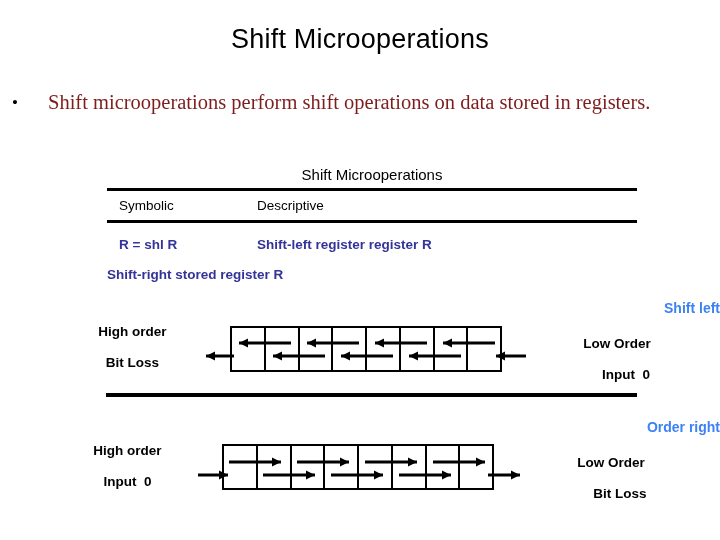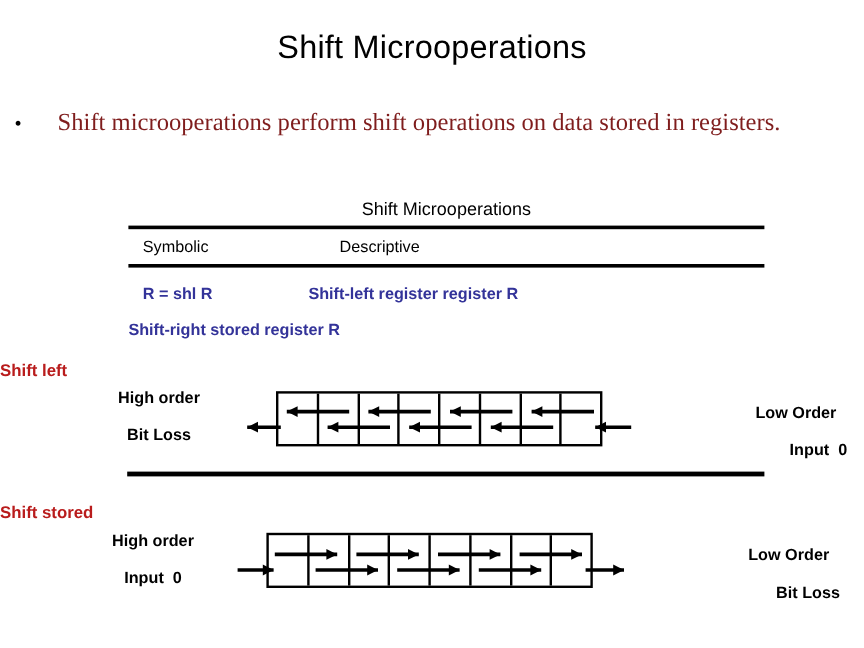--- a/index.html
+++ b/index.html
@@ -77,21 +77,21 @@
   .rule {
     height: 3px;
     background: #000000;
     width: 100%;
   }
   .op-row {
     display: flex;
     align-items: center;
     height: 30px;
   }
-  .op-row.header-row { height: 29px; gap: 26px; }
+  .op-row.header-row { height: 29px; }
   .op-cell-symbolic {
     width: 150px;
     padding-left: 12px;
     box-sizing: border-box;
     font-size: 13.5px;
   }
   .op-cell-descriptive {
     flex: 1;
     font-size: 13.5px;
   }
@@ -111,24 +111,24 @@
 
   
   .diagram {
     position: absolute;
     left: 0;
     width: 720px;
   }
   .diagram-title {
     position: absolute;
     width: 720px;
-    text-align: left;
+    text-align: right;
     font-size: 14px;
     font-weight: bold;
-    color: #b91c1c;
+    color: #3b82f6;
   }
   .reg-box {
     position: absolute;
     border: 2px solid #000000;
     box-sizing: border-box;
     display: flex;
   }
   .reg-cell {
     flex: 1 1 0;
     border-right: 2px solid #000000;
@@ -137,21 +137,21 @@
   .reg-cell:last-child { border-right: none; }
 
   .side-label {
     position: absolute;
     font-size: 13.5px;
     font-weight: bold;
     color: #000000;
     white-space: pre;
   }
   .side-label.left  { text-align: center; }
-  .side-label.right { text-align: right; }
+  .side-label.right { text-align: center; }
 
   .arrow-layer {
     position: absolute;
     left: 0;
     top: 0;
     width: 720px;
     height: 540px;
     pointer-events: none;
   }
 
@@ -220,21 +220,21 @@
 
   <div class="side-label right" style="left:537px; top:336px; width:160px;">Low Order</div>
 
   <div class="side-label right" style="left:546px; top:367px; width:160px;">Input  0</div>
 </div>
 
 <div class="section-rule" style="top:393px;"></div>
 
 <div class="diagram">
 
-  <div class="diagram-title" style="top:419px;">Shift stored</div>
+  <div class="diagram-title" style="top:419px;">Order right</div>
 
   <div class="side-label left" style="left:55px; top:443px; width:145px;">High order</div>
 
   <div class="side-label left" style="left:55px; top:474px; width:145px;">Input  0</div>
 
   <div class="reg-box" id="box-right" style="left:222px; top:444px; width:272px; height:46px;">
       <div class="reg-cell"></div>
       <div class="reg-cell"></div>
       <div class="reg-cell"></div>
       <div class="reg-cell"></div>

